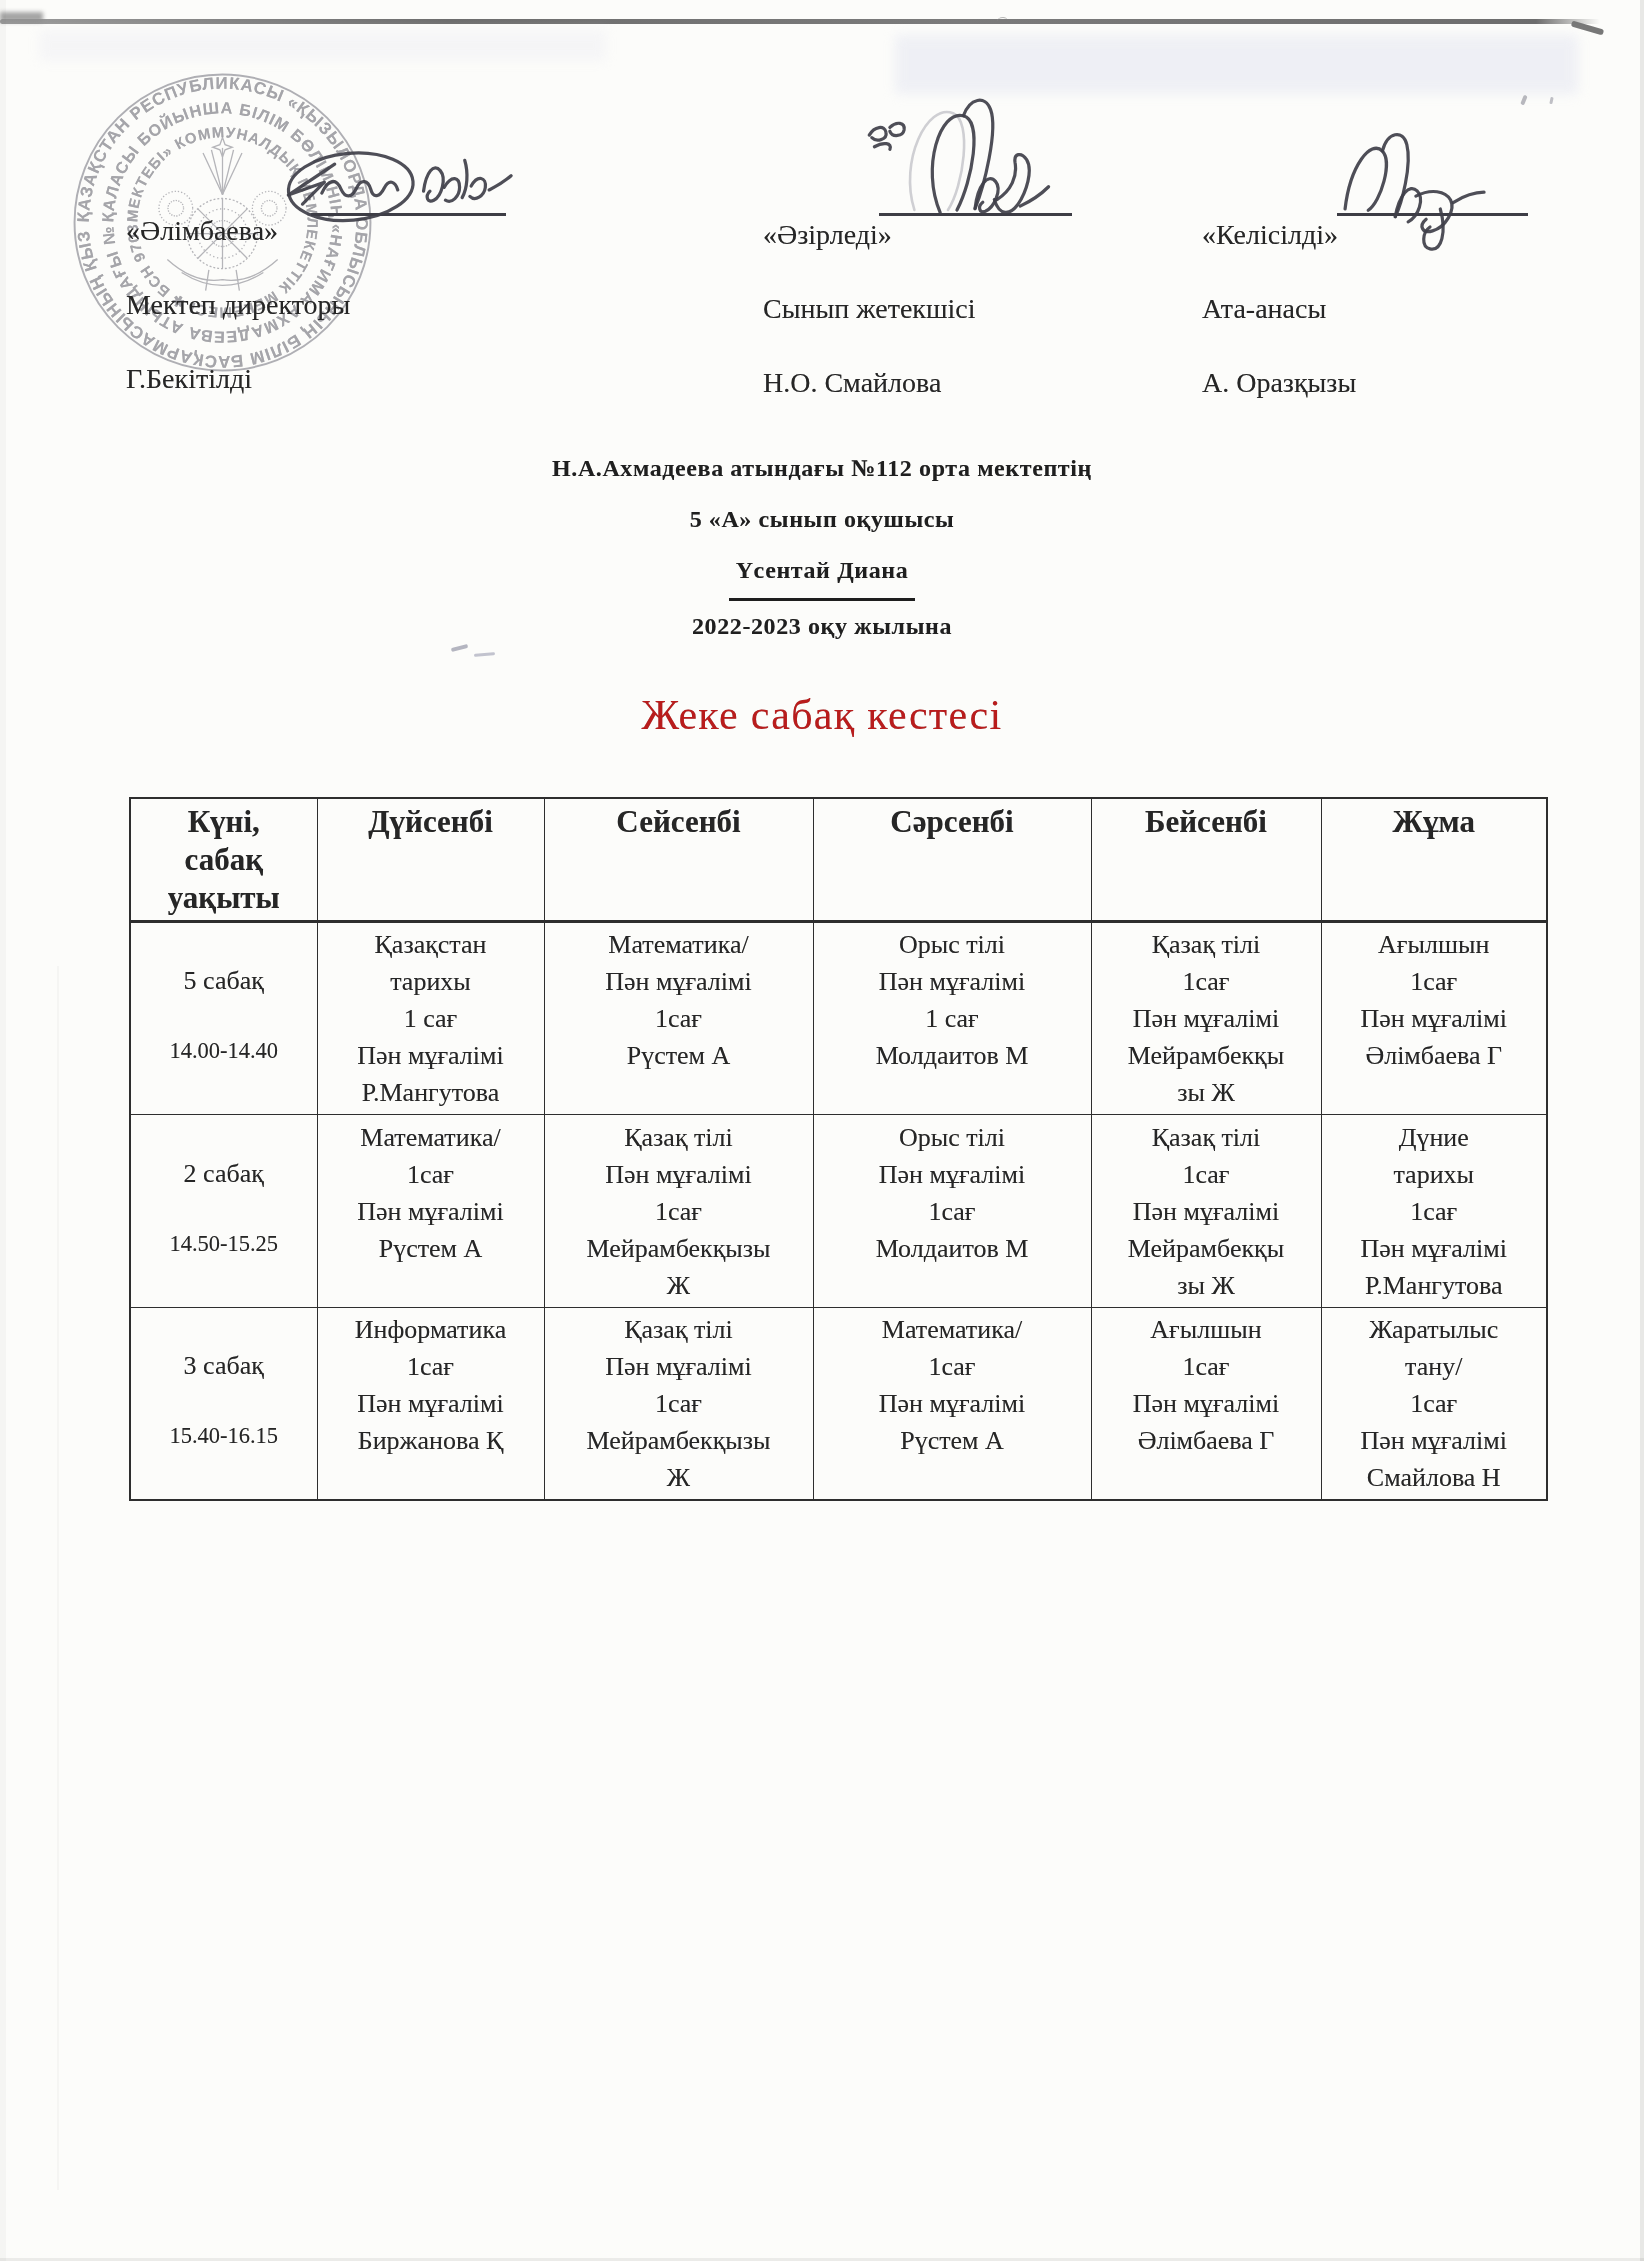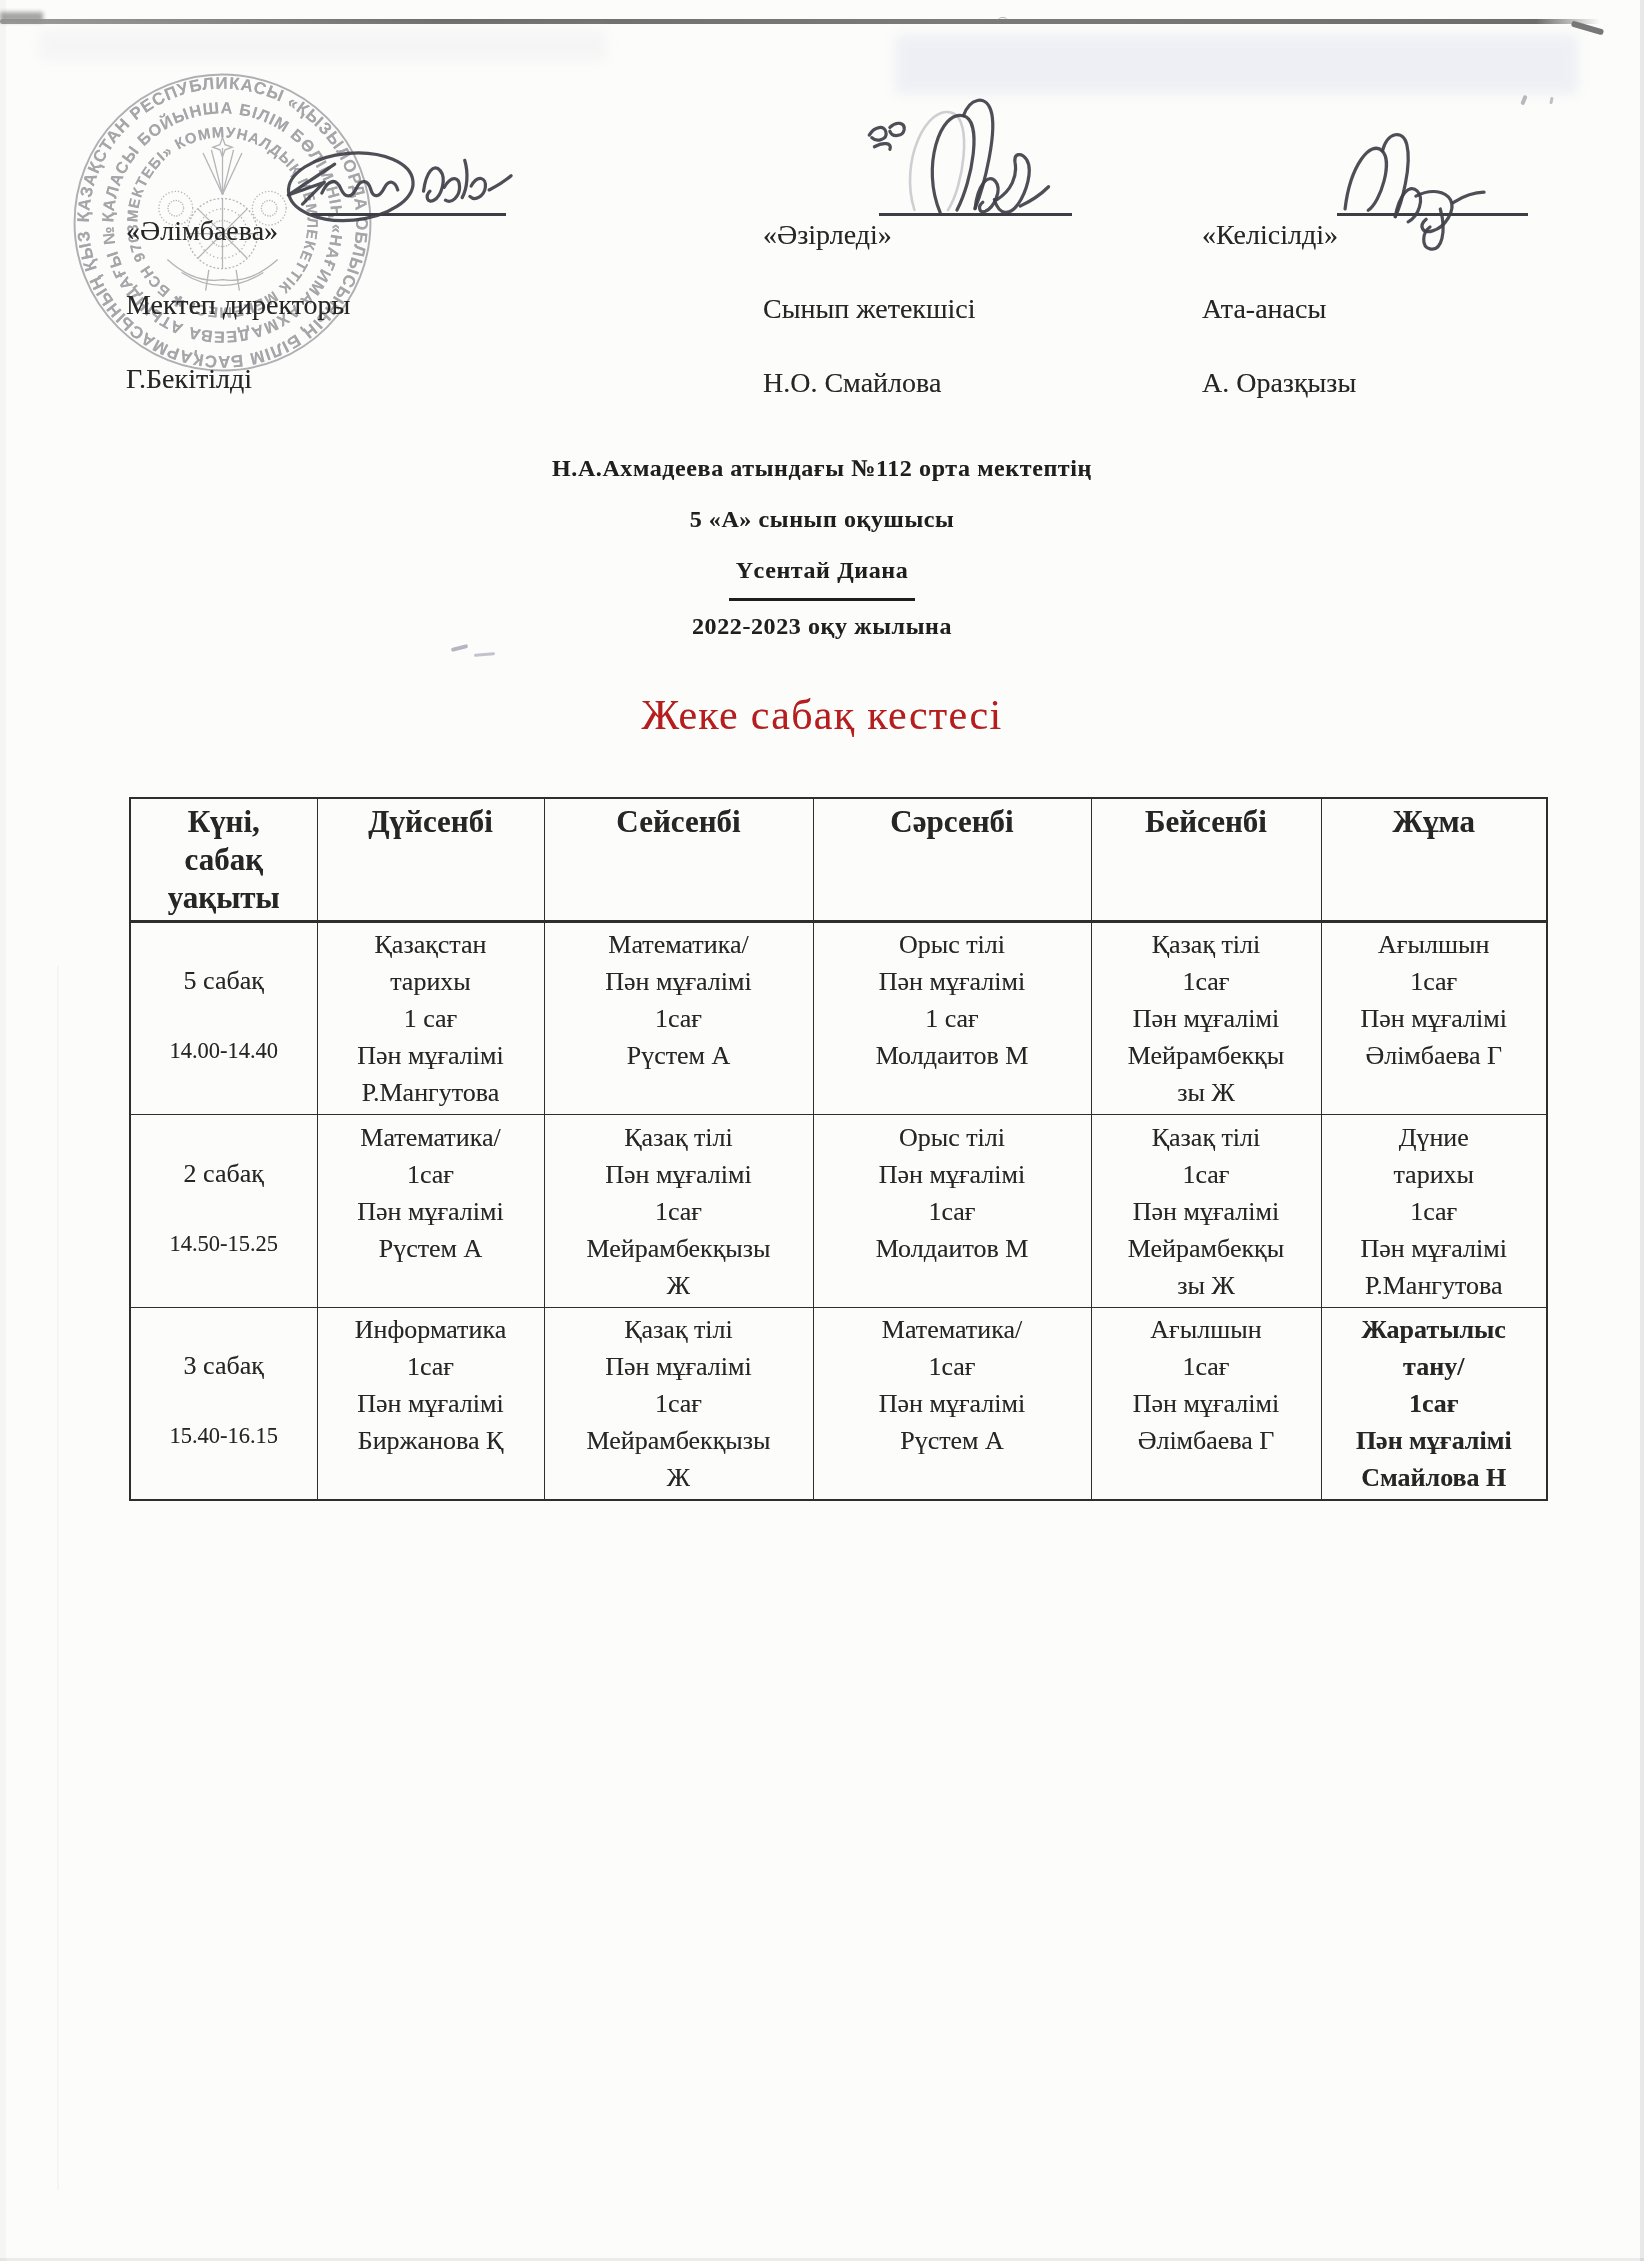--- a/index.html
+++ b/index.html
@@ -76,21 +76,21 @@
     font-size:26px;
     line-height:37px;
     padding:3.9px 2.6px 2.6px 2.6px;
     overflow:hidden;
   }
   table.schedule thead th{font-weight:bold;font-size:31px;height:105px;
     border-bottom-width:3.2px;padding-top:4px;line-height:38px;}
   table.schedule tbody tr.r0 td{height:185px;}
   table.schedule tbody tr.r1 td{height:181px;}
   table.schedule tbody tr.r2 td{height:182px;}
-  td.cell-left{text-align:left;padding-left:10.3px;font-weight:bold;}
+  td.cell-left{text-align:left;padding-left:10.3px;}
   .lesson{font-size:26px;line-height:35px;}
   .time{font-size:22.5px;line-height:32px;}
 </style>
 </head>
 <body>
 
 <div class="page">
 
   <div class="art-topline"></div>
   <div class="art-tophook"></div>

